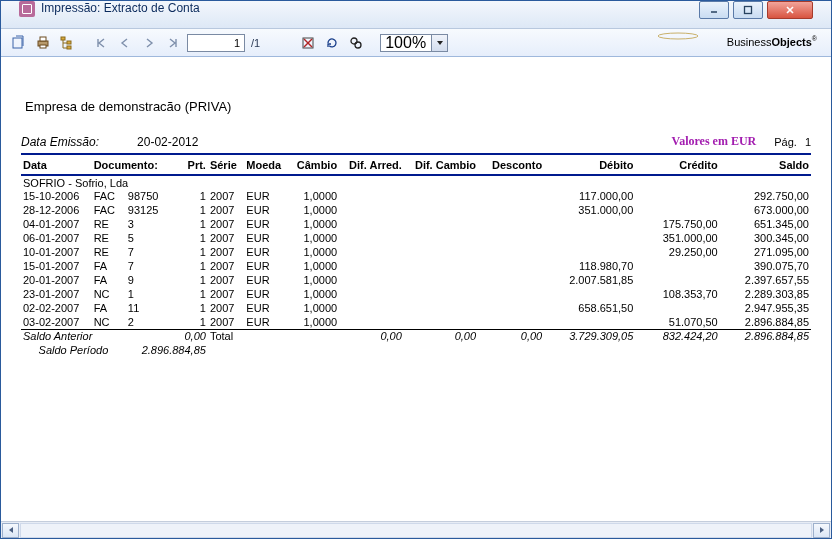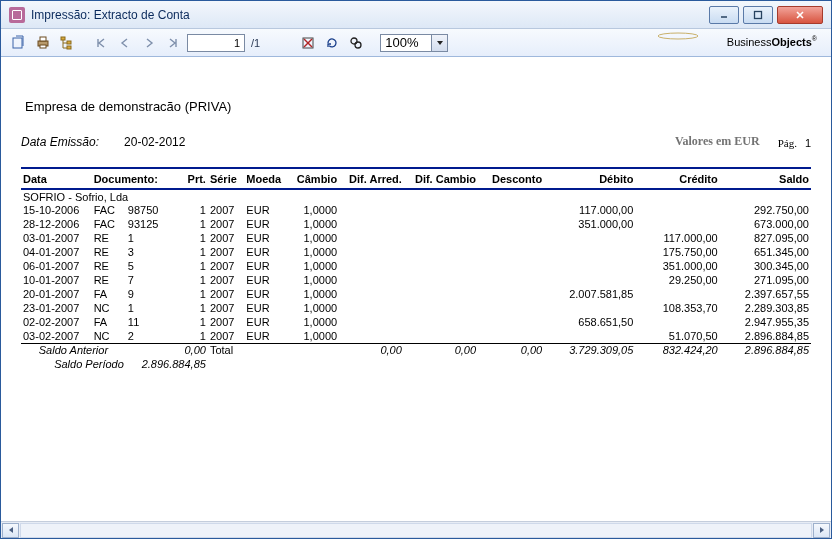--- a/index.html
+++ b/index.html
@@ -1,50 +1,50 @@
 <!DOCTYPE html>
 <html><head>
 <meta charset="utf-8">
 <style>
   * { box-sizing: border-box; }
   body { margin:0; font-family: Tahoma, Arial, sans-serif; font-size:11px; background:#fff; }
 
   
   .window { width:832px; height:539px; border:1px solid #2a5a9c; background:#fff; display:flex; flex-direction:column; }
-  .titlebar { height:28px; background:linear-gradient(#f3f7fc,#dde8f6); display:flex; align-items:center; padding:0 8px; border-bottom:1px solid #b8c8de; }
+  .titlebar { height:28px; background:linear-gradient(#f3f7fc,#dde8f6); display:flex; align-items:flex-start; padding:0 18px; border-bottom:1px solid #b8c8de; }
   .title-icon { width:16px; height:16px; background:#b86a9a; border-radius:2px; margin-right:6px; position:relative; }
   .title-icon::after{content:""; position:absolute; inset:3px; border:1px solid #fff; border-radius:1px;}
   .title-text { color:#0a2a5c; font-size:12px; flex:1; }
   .win-btns { display:flex; gap:4px; }
   .win-btn { width:30px; height:18px; border:1px solid #5a7aa8; border-radius:2px; background:linear-gradient(#eaf2fb,#c9dcf2); display:flex; align-items:center; justify-content:center; color:#27425f; font-family:Arial; font-size:10px;}
   .win-btn.close { background:linear-gradient(#f2a49a,#d85440); border-color:#a63b2c; color:#fff; font-weight:bold; width:46px;}
   .win-btn svg { width:10px; height:10px; }
 
   
   .toolbar { height:28px; background:linear-gradient(#f7fafe,#e6eefb); border-bottom:1px solid #9fb8dc; display:flex; align-items:center; padding:0 8px; gap:4px; }
   .tb-btn { width:20px; height:20px; border:1px solid transparent; display:flex; align-items:center; justify-content:center; border-radius:2px;}
   .tb-sep { width:6px; }
   .tb-page-input { width:58px; height:18px; border:1px solid #7a8aa3; background:#fff; text-align:right; padding:0 4px; font-size:11px;}
   .tb-page-total { padding:0 2px; color:#2a3a55;}
   .tb-zoom { display:flex; align-items:center; }
-  .tb-zoom-input { width:52px; height:18px; border:1px solid #7a8aa3; background:#fff; text-align:left; padding:0 4px; font-size:13px;}
+  .tb-zoom-input { width:52px; height:18px; border:1px solid #7a8aa3; background:#fff; text-align:left; padding:0 4px; font-size:16px;}
   .tb-zoom-btn { width:16px; height:18px; border:1px solid #7a8aa3; border-left:none; background:linear-gradient(#f0f3fa,#d3ddee); display:flex; align-items:center; justify-content:center;}
   .brand { margin-left:auto; padding-right:6px;}
 
   
   .viewport { flex:1; overflow:auto; background:#fff; position:relative; padding:2px;}
   .page { width:100%; background:#fff; padding:18px 18px 8px 18px; }
   .company { font-size:13px; color:#000; margin:22px 0 20px 4px; }
   .headline { font:bold 17px "Times New Roman", serif; color:#001a8e; margin:0 0 24px 2px; }
 
-  .meta-row { display:flex; align-items:flex-end; font-size:12px; border-bottom:2px solid #001a8e; padding-bottom:18px;}
+  .meta-row { display:flex; align-items:center; font-size:12px; border-bottom:2px solid #001a8e; padding-bottom:4px;}
   .meta-row .lbl { font-style:italic; color:#000;}
-  .meta-row .val { margin-left:25px; color:#000;}
-  .meta-row .cur { margin-left:auto; font:bold 12px "Times New Roman",serif; color:#737373;}
-  .meta-row .pg  { margin-left:18px; font-size:11px; color:#000;font-family:Liberation Serif, serif;}
+  .meta-row .val { margin-left:38px; color:#000;}
+  .meta-row .cur { margin-left:auto; font:bold 12px "Times New Roman",serif; color:#a21caf;}
+  .meta-row .pg  { margin-left:18px; font-size:11px; color:#000;}
   .meta-row .pgn { margin-left:8px; font-size:11px; }
 
   table.report { width:100%; border-collapse:collapse; font-size:11px;}
   table.report th { text-align:left; font-weight:bold; padding:4px 2px 3px 2px; border-bottom:2px solid #001a8e; color:#000; white-space:nowrap;}
   table.report th.r, table.report td.r { text-align:right; }
   table.report td { padding:0 2px; height:14px; color:#000; white-space:nowrap; }
 
   .client-row td { padding-top:4px; padding-bottom:3px;}
   .client-name{ padding-left:14px; }
 
@@ -240,35 +240,20 @@
               <td>EUR</td>
               <td class="r">1,0000</td>
               <td class="r"></td>
               <td class="r"></td>
               <td class="r"></td>
               <td class="r">351.000,00</td>
               <td class="r"></td>
               <td class="r">673.000,00</td>
             </tr>
             <tr>
-              <td>03-01-2007</td>
-              <td>RE</td>
-              <td>1</td>
-              <td class="r">1</td>
-              <td>2007</td>
-              <td>EUR</td>
-              <td class="r">1,0000</td>
-              <td class="r"></td>
-              <td class="r"></td>
-              <td class="r"></td>
-              <td class="r"></td>
-              <td class="r">117.000,00</td>
-              <td class="r">827.095,00</td>
-            </tr>
-            <tr>
               <td>04-01-2007</td>
               <td>RE</td>
               <td>3</td>
               <td class="r">1</td>
               <td>2007</td>
               <td>EUR</td>
               <td class="r">1,0000</td>
               <td class="r"></td>
               <td class="r"></td>
               <td class="r"></td>
@@ -300,20 +285,35 @@
               <td>EUR</td>
               <td class="r">1,0000</td>
               <td class="r"></td>
               <td class="r"></td>
               <td class="r"></td>
               <td class="r"></td>
               <td class="r">29.250,00</td>
               <td class="r">271.095,00</td>
             </tr>
             <tr>
+              <td>15-01-2007</td>
+              <td>FA</td>
+              <td>7</td>
+              <td class="r">1</td>
+              <td>2007</td>
+              <td>EUR</td>
+              <td class="r">1,0000</td>
+              <td class="r"></td>
+              <td class="r"></td>
+              <td class="r"></td>
+              <td class="r">118.980,70</td>
+              <td class="r"></td>
+              <td class="r">390.075,70</td>
+            </tr>
+            <tr>
               <td>20-01-2007</td>
               <td>FA</td>
               <td>9</td>
               <td class="r">1</td>
               <td>2007</td>
               <td>EUR</td>
               <td class="r">1,0000</td>
               <td class="r"></td>
               <td class="r"></td>
               <td class="r"></td>
@@ -362,33 +362,33 @@
               <td class="r"></td>
               <td class="r"></td>
               <td class="r"></td>
               <td class="r"></td>
               <td class="r">51.070,50</td>
               <td class="r">2.896.884,85</td>
             </tr>
           </tbody>
         <tfoot>
           <tr class="totals">
-            <td colspan="2" style="text-align:center">Saldo Anterior</td>
+            <td colspan="2" style="text-align:left">Saldo Anterior</td>
             <td colspan="2" class="r">0,00</td>
             <td colspan="2" style="font-style:normal;font-weight:normal;text-align:left">Total</td>
             <td></td>
             <td class="r">0,00</td>
             <td class="r">0,00</td>
             <td class="r">0,00</td>
             <td class="r">3.729.309,05</td>
             <td class="r">832.424,20</td>
             <td class="r">2.896.884,85</td>
           </tr>
           <tr class="totals2">
-            <td colspan="2" style="text-align:right">Saldo Período</td>
+            <td colspan="2" style="text-align:center">Saldo Período</td>
             <td colspan="2" class="r">2.896.884,85</td>
             <td colspan="9"></td>
           </tr>
         </tfoot>
       </table>
     </div>
   </div>
 
   <div class="hscroll">
     <div class="arrow">

